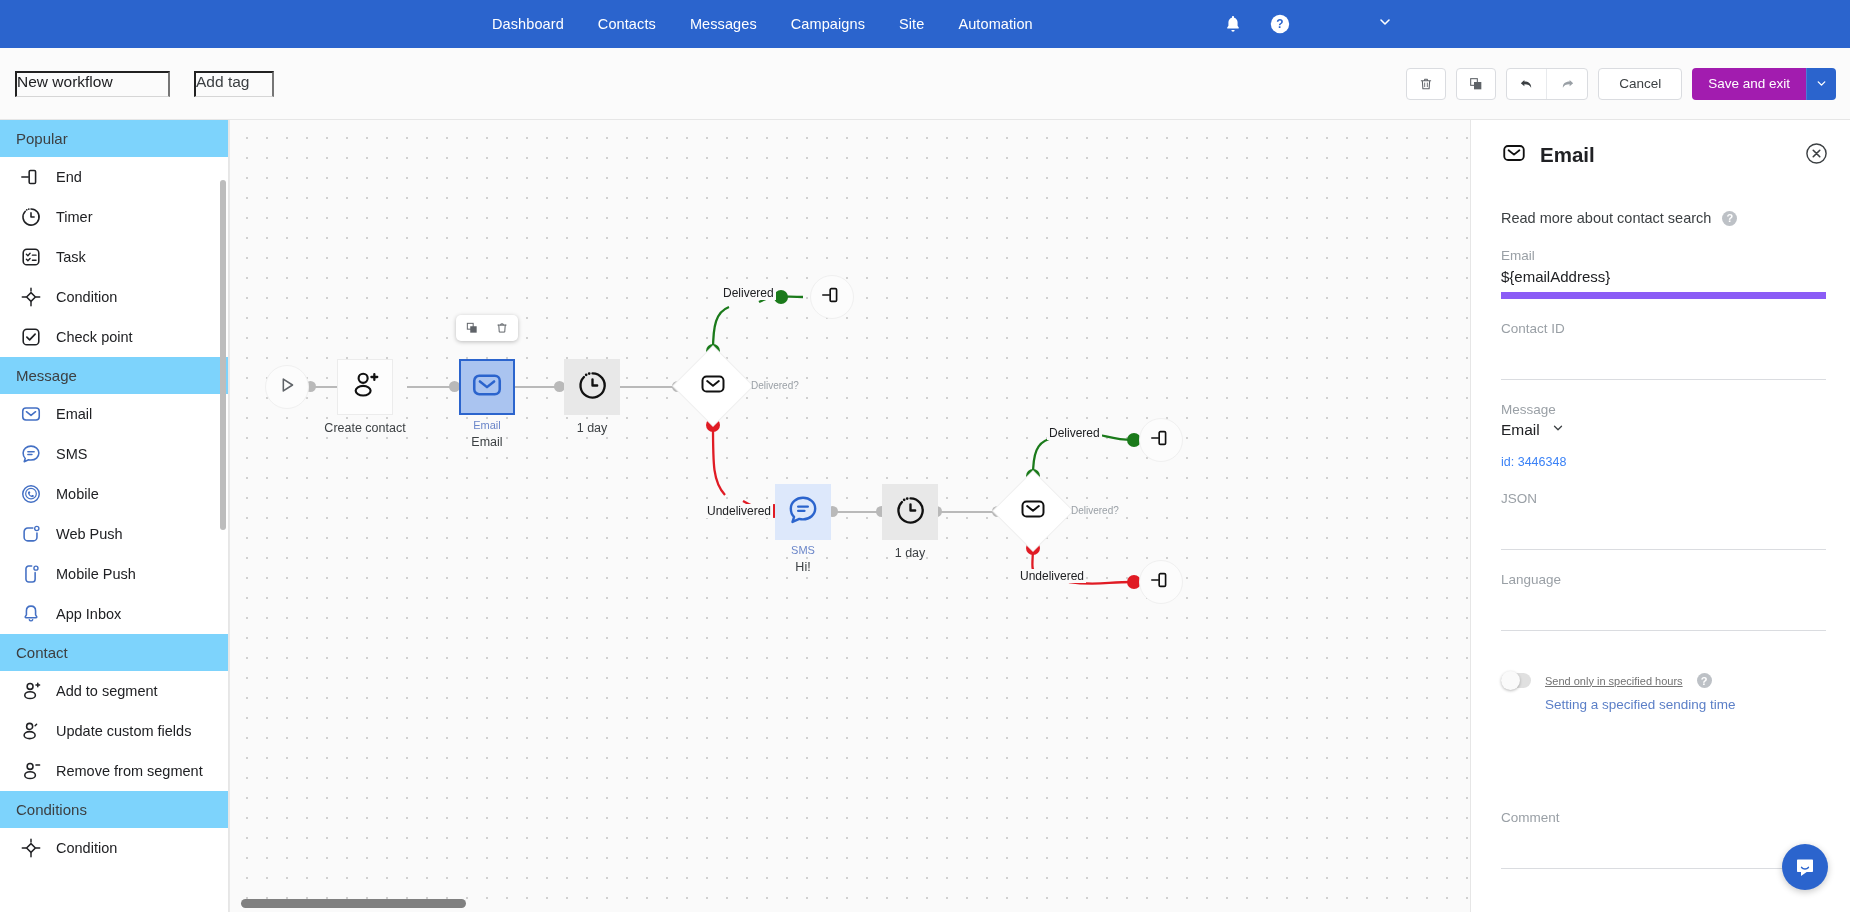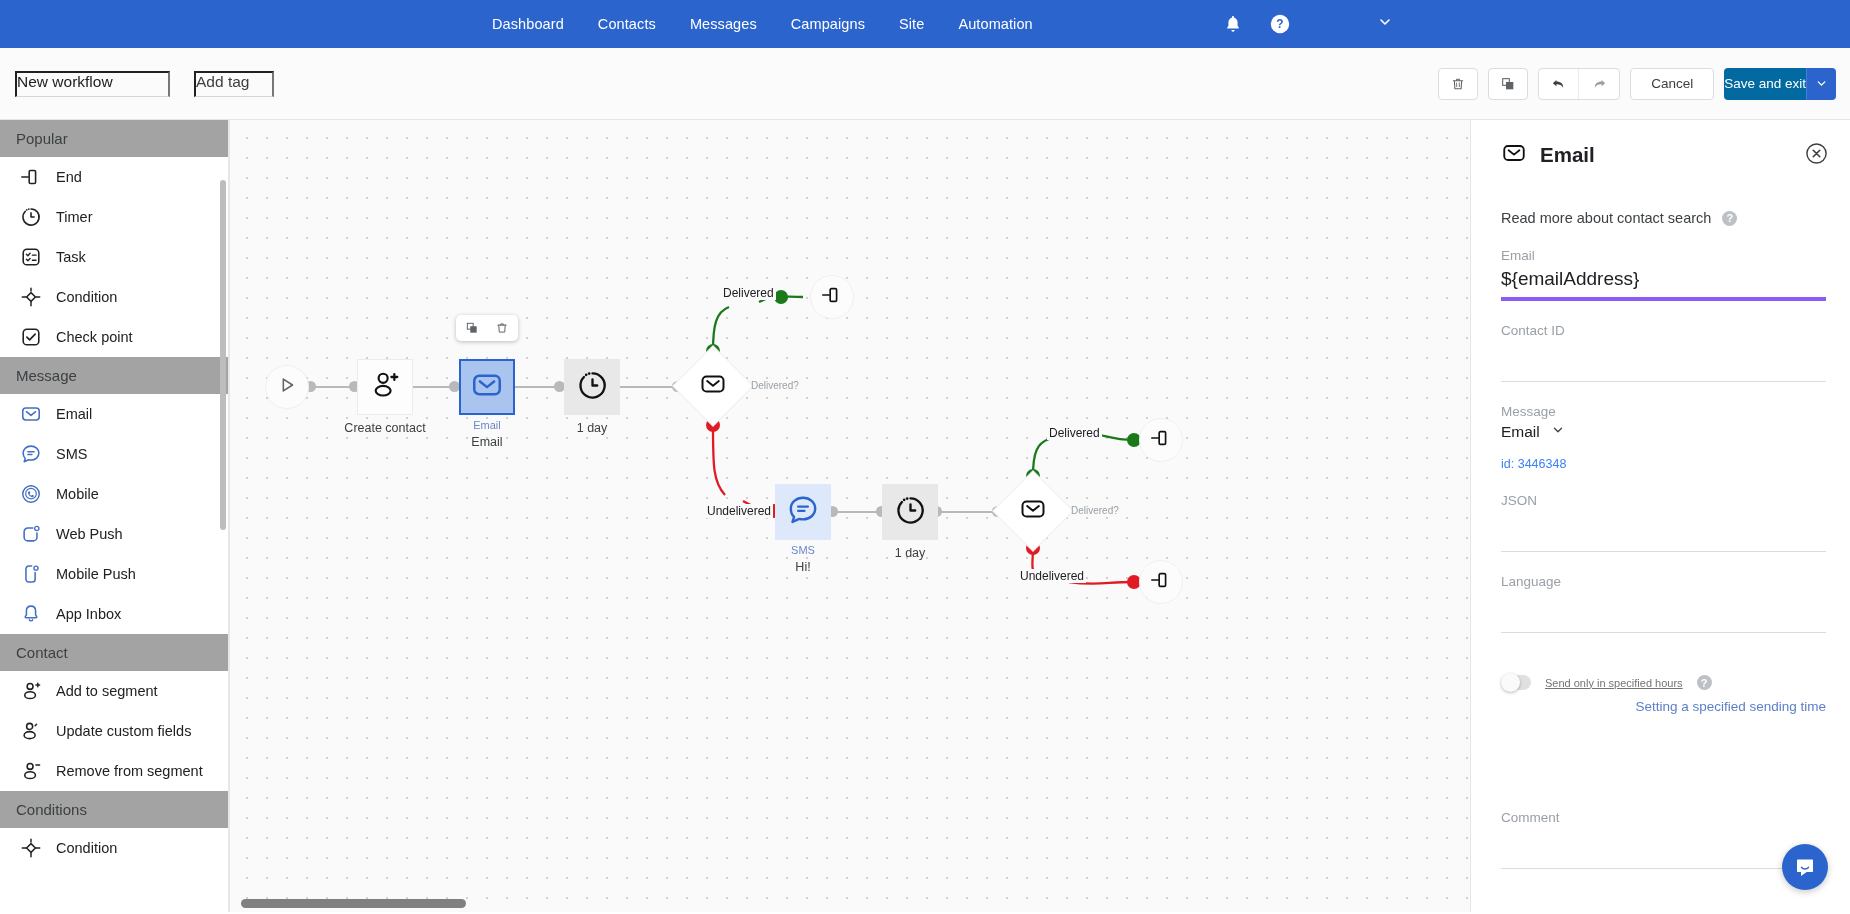--- a/index.html
+++ b/index.html
@@ -49,40 +49,40 @@
   .tb-group > div { width: 40px; display: flex; align-items: center; justify-content: center; cursor: pointer; border-right: 1px solid #e8eaed; }
   .tb-group > div:last-child { border-right: none; }
   .btn-cancel {
     height: 32px; padding: 0 20px; background: #fff;
     border: 1px solid #dadce0; border-radius: 4px;
     font-size: 13.5px; color: #3c4043; cursor: pointer;
     display: flex; align-items: center; font-family: "Liberation Sans", sans-serif;
   }
   .btn-save-wrap { display: flex; height: 32px; border-radius: 4px; overflow: hidden; }
   .btn-save {
-    background: #0369a1; color: #fff; border: none; padding: 0 0;
+    background: #a21caf; color: #fff; border: none; padding: 0 16px;
     font-size: 13.5px; cursor: pointer; display: flex; align-items: center;
     font-family: "Liberation Sans", sans-serif;
   }
   .btn-save-caret {
     background: #2b64cd; width: 30px; display: flex; align-items: center;
     justify-content: center; cursor: pointer; border-left: 1px solid #4a7bd6;
   }
 
   
   .body-wrap { display: flex; height: 792px; position: relative; }
 
   
   .sidebar {
     width: 229px; height: 792px; background: #fff;
     overflow: hidden; position: relative; flex-shrink: 0;
     border-right: 1px solid #e6e6e6;
   }
   .sb-header {
-    background: #a3a3a3; color: #3c4043; font-size: 15px;
+    background: #7dd3fc; color: #3c4043; font-size: 15px;
     padding: 10px 0 10px 16px;
   }
   .sb-item {
     display: flex; align-items: center; gap: 14px;
     padding: 7px 0 7px 20px; cursor: pointer; height: 40px;
   }
   .sb-item-label { font-size: 14.5px; color: #202124; white-space: nowrap; }
   .sb-ico { width: 22px; height: 22px; flex-shrink: 0; display: flex; align-items: center; justify-content: center; }
   .sb-scrollbar {
     position: absolute; right: 2px; top: 60px; width: 6px; height: 350px;
@@ -162,41 +162,41 @@
   .panel-link-row { display: flex; align-items: center; gap: 11px; margin-top: 40px; }
   .panel-link-text { font-size: 14.5px; color: #3c4043; }
   .help-dot {
     width: 15px; height: 15px; border-radius: 50%; background: #bdc1c6;
     color: #fff; font-size: 11px; display: flex; align-items: center;
     justify-content: center; cursor: pointer; font-weight: bold;
   }
   .field { margin-top: 22px; }
   .field-label { font-size: 13.5px; color: #9aa0a6; }
   .field-value {
-    font-size: 19px; color: #202124; padding: 5px 0 7px 0;
-    border-bottom: 4px solid #8b5cf6; min-height: 30px;
+    font-size: 15px; color: #202124; padding: 5px 0 7px 0;
+    border-bottom: 7px solid #8b5cf6; min-height: 30px;
   }
   .field-empty {
     border-bottom: 1px solid #dadce0; min-height: 44px;
   }
   .sel-row { display: flex; align-items: center; gap: 11px; padding-top: 4px; }
   .sel-val { font-size: 15.5px; color: #202124; }
   .sub-id { font-size: 12.5px; color: #3b82f6; margin-top: 16px; }
   .toggle-row { display: flex; align-items: center; gap: 14px; margin-top: 42px; }
   .toggle {
     width: 30px; height: 15px; border-radius: 8px; background: #e0e0e0;
     position: relative; cursor: pointer; flex-shrink: 0;
   }
   .toggle::after {
     content: ''; position: absolute; left: 0; top: -2px;
     width: 19px; height: 19px; border-radius: 50%; background: #fafafa;
     box-shadow: 0 1px 3px rgba(0,0,0,.28);
   }
   .toggle-label { font-size: 11px; color: #737373; text-decoration: underline; }
-  .sub-link { font-size: 13.5px; color: #5b7fc7; margin: 9px 0 0 44px; cursor: pointer; text-align: right; }
+  .sub-link { font-size: 13.5px; color: #5b7fc7; margin: 9px 0 0 44px; cursor: pointer; }
   .comment-block { position: absolute; left: 30px; right: 24px; top: 690px; }
   .intercom {
     position: absolute; right: 22px; bottom: 22px;
     width: 46px; height: 46px; border-radius: 50%; background: #2b64cd;
     display: flex; align-items: center; justify-content: center; cursor: pointer;
     box-shadow: 0 2px 7px rgba(0,0,0,.22);
   }
 </style>
 </head>
 <body>
@@ -475,21 +475,21 @@
     <div class="node" style="left:36px;top:245px;">
       <div class="node-circle">
         <span>
           <svg width="22" height="22" viewBox="0 0 24 24">
               <path d="M8 5.5l10 6.5-10 6.5z" fill="none" stroke="#5f6368" stroke-width="1.7" stroke-linejoin="round"></path>
             </svg>
         </span>
       </div>
     </div>
 
-    <div class="node" style="left:128px;top:239px;">
+    <div class="node" style="left:108px;top:239px;">
       <div class="node-box node-sq-white">
         <span>
           <svg width="32" height="32" viewBox="0 0 24 24">
               <circle cx="10.6" cy="7" r="3.4" fill="none" stroke="#111" stroke-width="1.6"></circle>
               <ellipse cx="10.6" cy="16.3" rx="5.6" ry="3.6" fill="none" stroke="#111" stroke-width="1.6"></ellipse>
               <path d="M16.8 6h4.4M19 3.8v4.4" stroke="#111" stroke-width="1.7" stroke-linecap="round"></path>
             </svg>
         </span>
       </div>
       <div class="node-label" style="top:62px;">Create contact</div>

